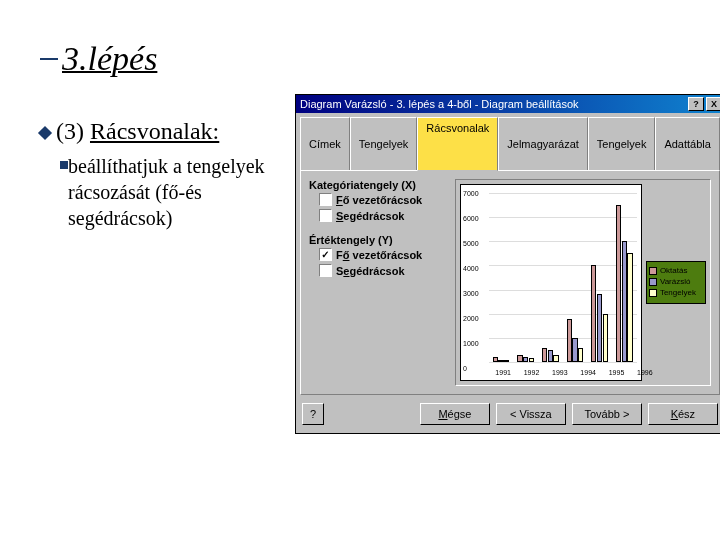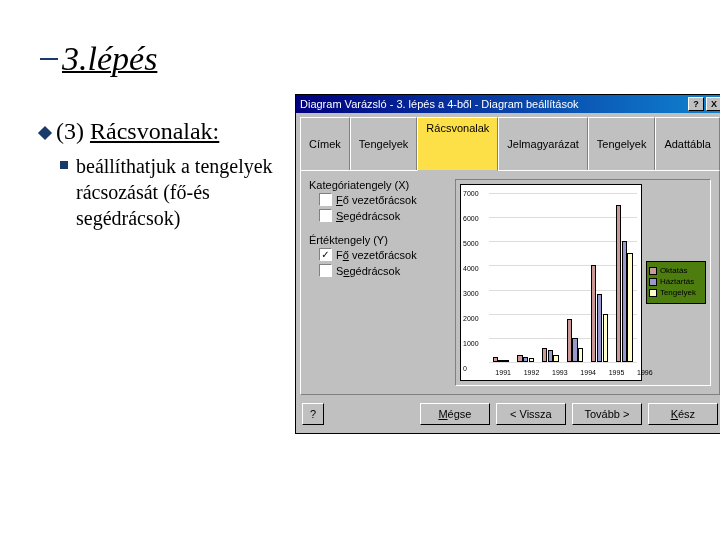--- a/index.html
+++ b/index.html
@@ -7,39 +7,39 @@
   .slide { width: 572px; height: 540px; position: relative; padding: 20px 40px; }
   .title-row { display: flex; align-items: center; gap: 4px; margin-top: 20px; }
   .title-dash { width: 18px; height: 2px; background: #1a3a6a; }
   .title { font-style: italic; font-size: 34px; color: #000; text-decoration: underline; text-decoration-thickness: 2px; }
   .main { display: flex; margin-top: 40px; gap: 10px; }
   .left { flex: 0 0 245px; }
   .h-row { display: flex; align-items: flex-start; gap: 6px; }
   .diamond { width: 10px; height: 10px; background: #1a3a6a; transform: rotate(45deg); margin-top: 10px; flex-shrink: 0; }
   .h-text { font-size: 24px; color: #000; }
   .ul { text-decoration: underline; }
-  .sub-row { display: flex; gap: 8px; margin-left: 20px; margin-top: 8px; }
+  .sub-row { display: flex; gap: 0; margin-left: 20px; margin-top: 8px; }
   .sq { width: 8px; height: 8px; background: #1a3a6a; margin-top: 8px; flex-shrink: 0; }
   .sub-text { font-size: 20px; color: #000; line-height: 1.3; }
   .dialog { width: 430px; background: #c0c0c0; border: 1px solid #000; font-family: "MS Sans Serif", Arial, sans-serif; font-size: 11px; margin-top: -24px; }
   .tbar { background: linear-gradient(to right, #000080, #1084d0); color: #fff; display: flex; align-items: center; height: 18px; padding: 0 2px; }
   .tbar-text { flex: 1; font-size: 11px; white-space: nowrap; overflow: hidden; padding-left: 2px; }
   .tbar-btn { width: 16px; height: 14px; background: #c0c0c0; border-top: 1px solid #fff; border-left: 1px solid #fff; border-right: 1px solid #000; border-bottom: 1px solid #000; color: #000; font-size: 9px; display: flex; align-items: center; justify-content: center; margin-left: 2px; font-weight: bold; }
   .tabs-row { display: flex; padding: 4px 4px 0 4px; gap: 0; }
   .tab { padding: 20px 8px; background: #c0c0c0; border-top: 1px solid #fff; border-left: 1px solid #fff; border-right: 1px solid #808080; font-size: 11px; cursor: default; position: relative; }
   .tab.active { background: #fde047; z-index: 2; border-bottom: 1px solid #c0c0c0; margin-bottom: -1px; padding-top: 4px; padding-bottom: 4px; }
   .tab-panel { border: 1px solid #fff; border-right: 1px solid #808080; border-bottom: 1px solid #808080; margin: 0 4px 4px 4px; padding: 8px; display: flex; gap: 6px; height: 225px; }
   .opts { width: 140px; }
   .grp-label { font-size: 11px; margin-bottom: 2px; }
   .cb-row { display: flex; align-items: flex-end; gap: 4px; margin-left: 10px; margin-bottom: 3px; }
   .cb { width: 13px; height: 13px; background: #fff; border-top: 1px solid #808080; border-left: 1px solid #808080; border-right: 1px solid #fff; border-bottom: 1px solid #fff; display: flex; align-items: center; justify-content: center; font-size: 10px; }
   .cb.checked::before { content: "✓"; font-size: 10px; line-height: 1; }
   .cb-label { font-size: 11px; }
   .cb-label .u { text-decoration: underline; }
-  .grp { margin-bottom: 12px; }
+  .grp { margin-bottom: 12px; font-weight: bold; }
   .preview { flex: 1; background: #c0c0c0; border-top: 1px solid #808080; border-left: 1px solid #808080; border-right: 1px solid #fff; border-bottom: 1px solid #fff; padding: 4px; display: flex; }
   .chart { flex: 1; background: #fff; border: 1px solid #000; position: relative; }
   .legend { width: 60px; background: #4d7c0f; border: 1px solid #000; margin-left: 4px; padding: 4px 2px; font-size: 8px; align-self: center; }
   .legend-item { display: flex; align-items: center; gap: 3px; margin-bottom: 2px; }
   .legend-sw { width: 8px; height: 8px; border: 1px solid #000; }
   .bars-area { position: absolute; left: 28px; right: 4px; top: 8px; bottom: 18px; }
   .grid-line { position: absolute; left: 0; right: 0; height: 1px; background: #ddd; }
   .ytick { position: absolute; left: 2px; font-size: 7px; transform: translateY(-50%); }
   .xtick { position: absolute; bottom: 4px; font-size: 7px; transform: translateX(-50%); }
   .bar { position: absolute; bottom: 0; width: 4px; border: 1px solid #000; }
@@ -155,21 +155,21 @@
               <div class="xtick" style="left: 155.5px;">1995</div>
               <div class="xtick" style="left: 183.833px;">1996</div>
             </div>
           <div class="legend" id="legend">
               <div class="legend-item">
                 <div class="legend-sw" style="background: rgb(204, 153, 153);"></div>
                 <span>Oktatás</span>
               </div>
               <div class="legend-item">
                 <div class="legend-sw" style="background: rgb(153, 153, 204);"></div>
-                <span>Háztartás</span>
+                <span>Varázsló</span>
               </div>
               <div class="legend-item">
                 <div class="legend-sw" style="background: rgb(255, 255, 204);"></div>
                 <span>Tengelyek</span>
               </div>
             </div>
         </div>
       </div>
       <div class="btns">
         <div class="help-btn">?</div>

